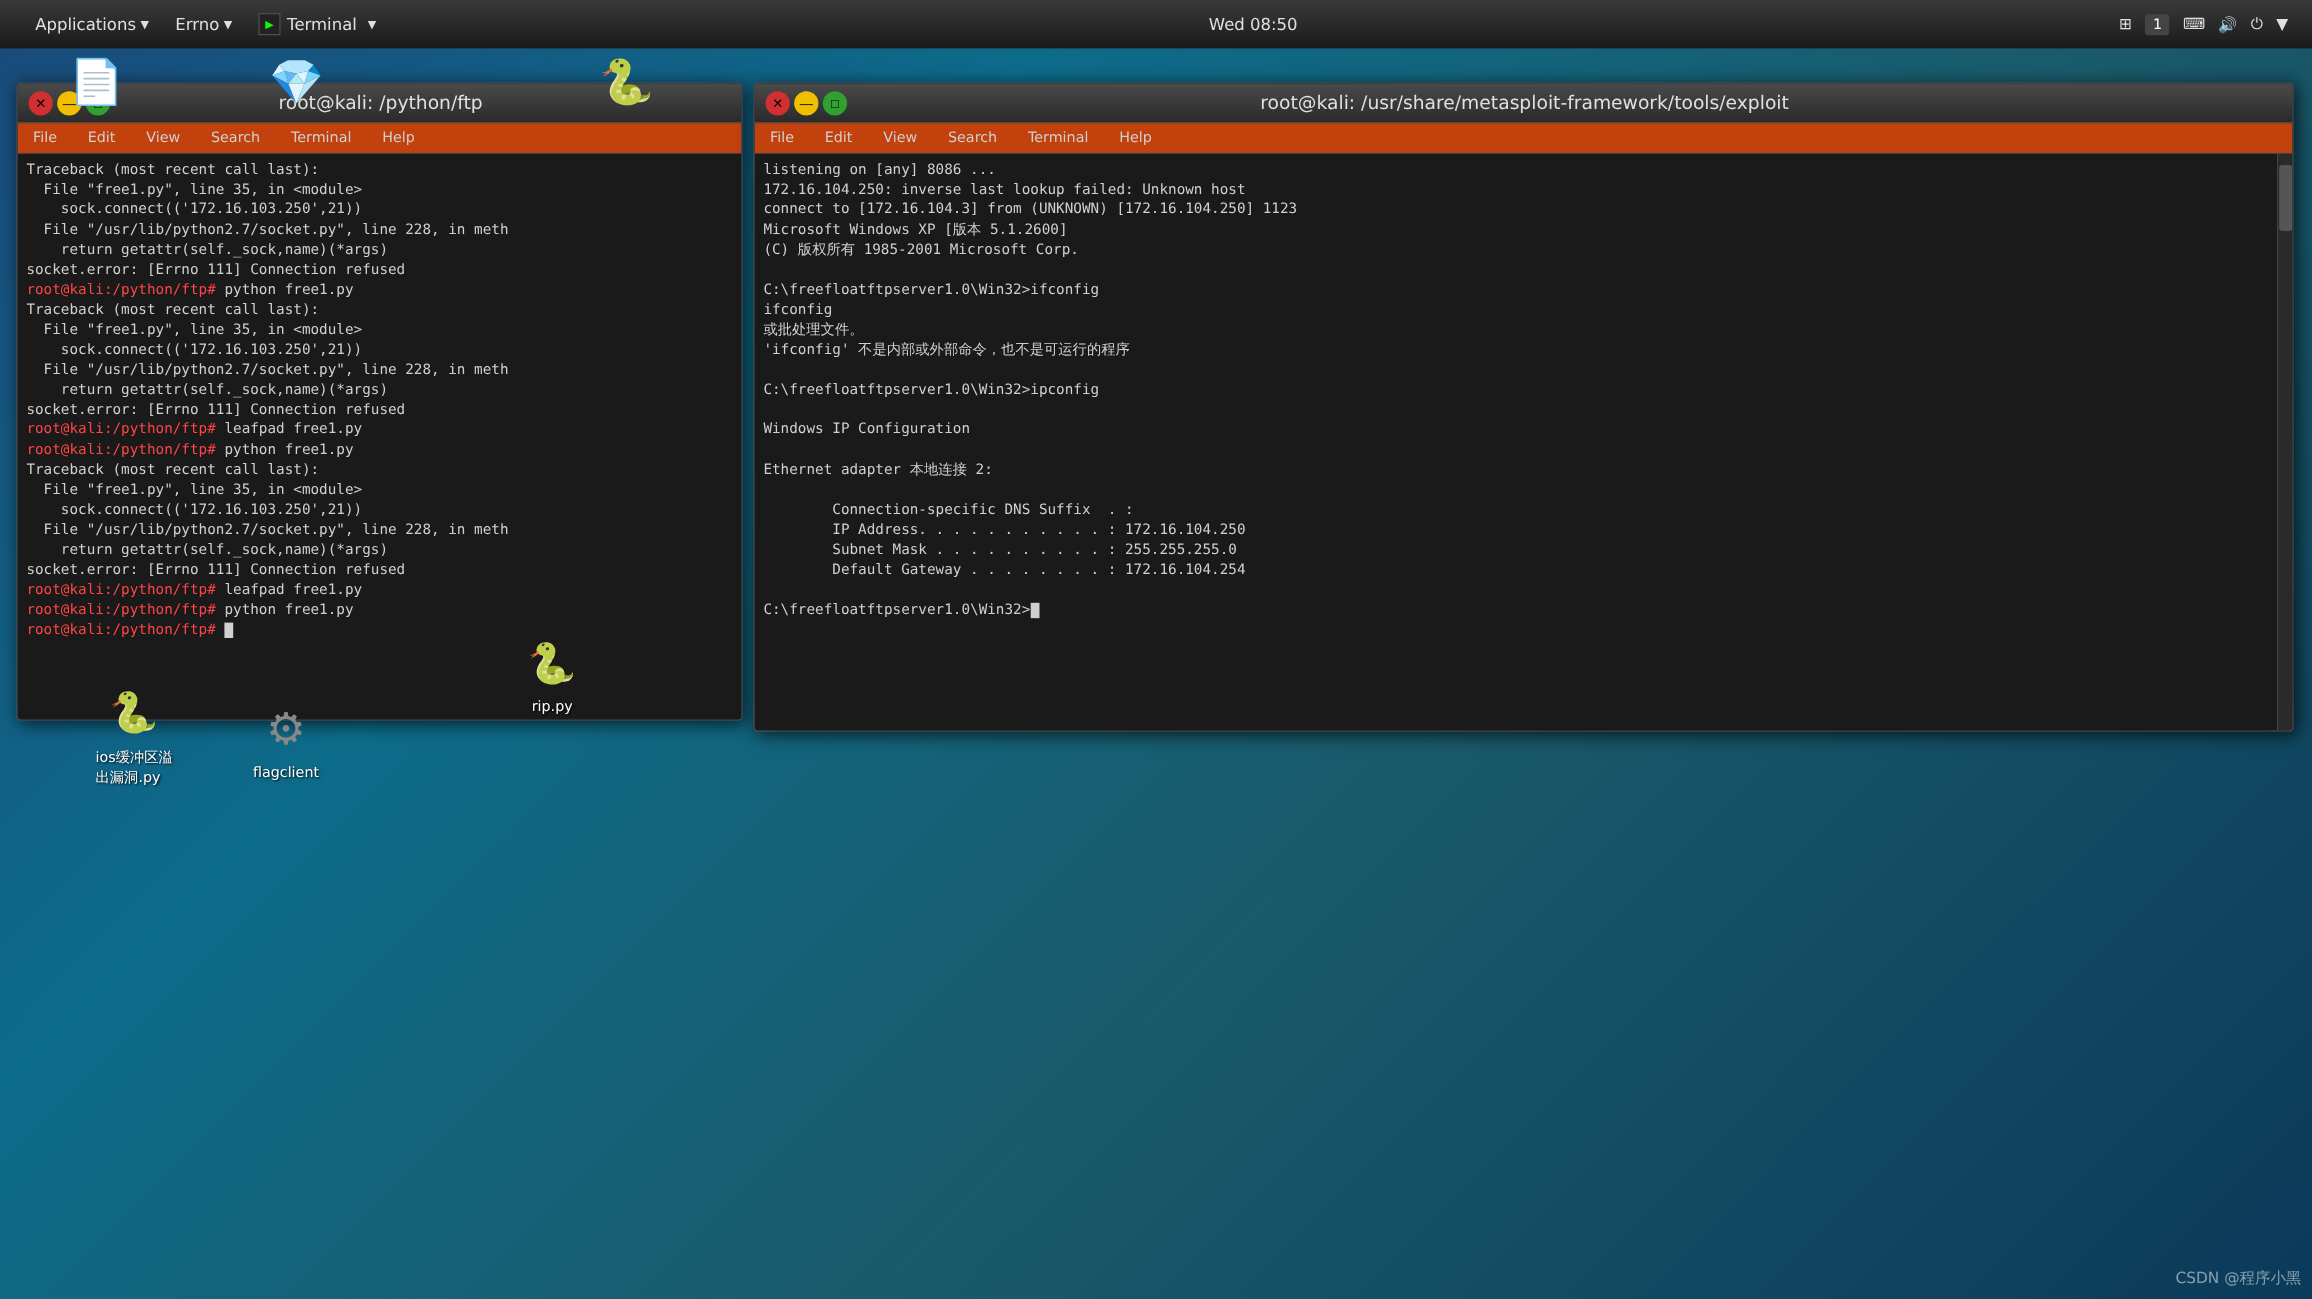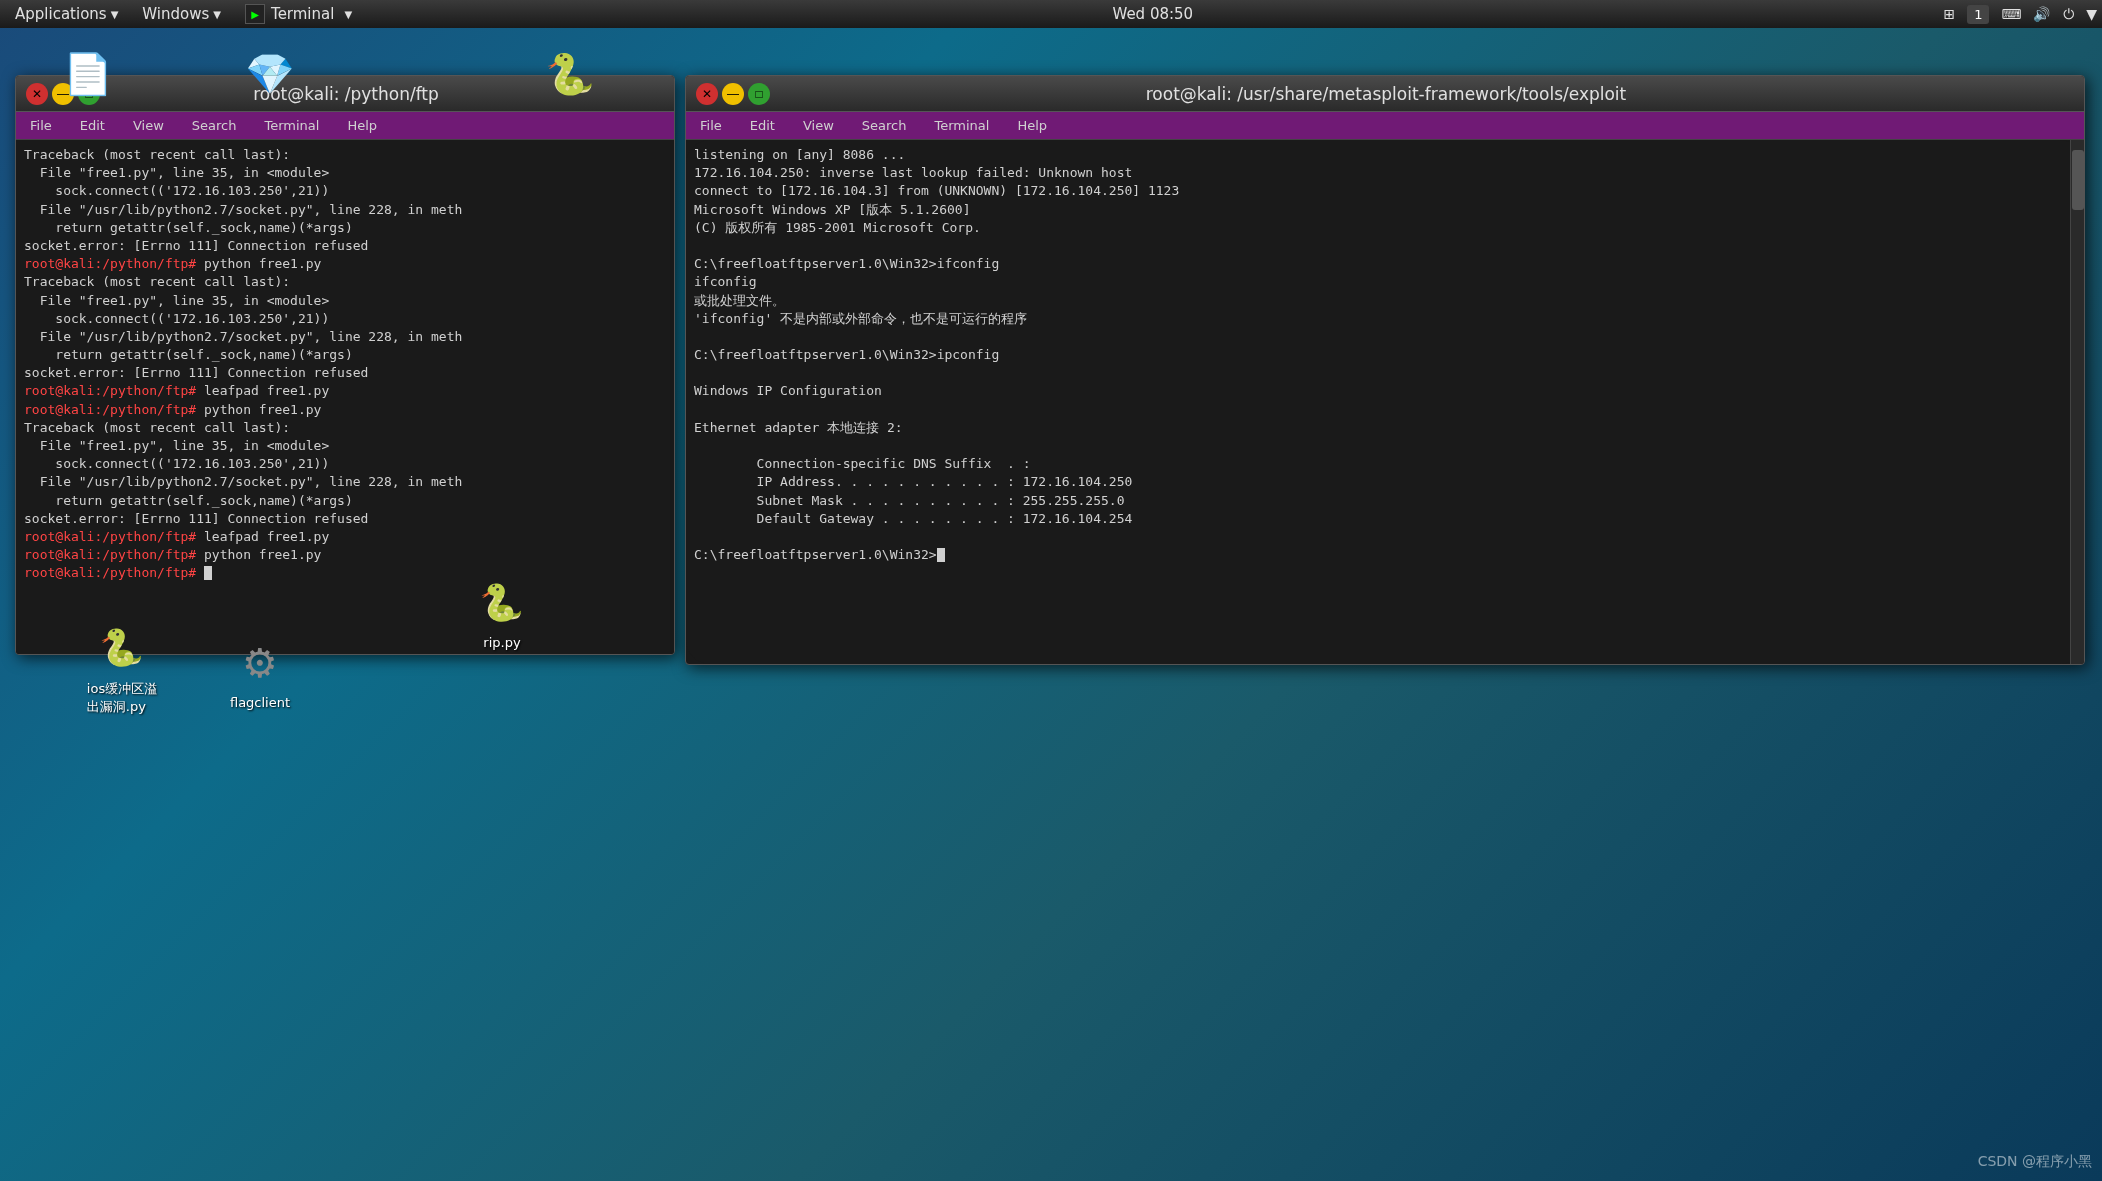--- a/index.html
+++ b/index.html
@@ -9,26 +9,26 @@
       background: linear-gradient(135deg, #1a4a7a 0%, #0d6b8a 30%, #1a5a6a 60%, #0a3a5a 100%);
       font-family: 'DejaVu Sans', 'Liberation Sans', Arial, sans-serif;
       overflow: hidden;
       position: relative;
     }
 
     
     .taskbar {
       position: absolute;
       top: 0; left: 0; right: 0;
-      height: 28px;
+      height: 44px;
       background: linear-gradient(to bottom, #3a3a3a 0%, #1a1a1a 100%);
       display: flex;
       align-items: center;
       z-index: 100;
-      padding: 0 5px;
+      padding: 0 22px;
     }
     .taskbar-left {
       display: flex;
       align-items: center;
       gap: 4px;
     }
     .taskbar-item {
       display: flex;
       align-items: center;
       color: #e0e0e0;
@@ -132,21 +132,21 @@
       font-size: 12px;
       display: flex; align-items: center; justify-content: center;
       color: #000;
     }
     .win-btn-min { background: #f0c000; }
     .win-btn-max { background: #30a030; }
     .win-btn-close { background: #d03030; }
 
     .terminal-menubar {
       height: 28px;
-      background: #701a75;
+      background: #c2410c;
       display: flex;
       align-items: center;
       padding: 0 8px;
       gap: 16px;
       border-bottom: 1px solid #444;
       flex-shrink: 0;
     }
     .menu-item {
       color: #d0d0d0;
       font-size: 13px;
@@ -214,21 +214,21 @@
 </head>
 <body>
 
 <div class="taskbar">
   <div class="taskbar-left">
     <div class="taskbar-item">
       <span>Applications</span>
       <span class="arrow">▼</span>
     </div>
     <div class="taskbar-item">
-      <span>Windows</span>
+      <span>Errno</span>
       <span class="arrow">▼</span>
     </div>
     <div class="taskbar-item taskbar-terminal">
       <span class="terminal-icon-small">▶</span>
       <span>Terminal</span>
       <span class="arrow">▼</span>
     </div>
   </div>
   <div class="taskbar-center">
     <span>Wed 08:50</span>

